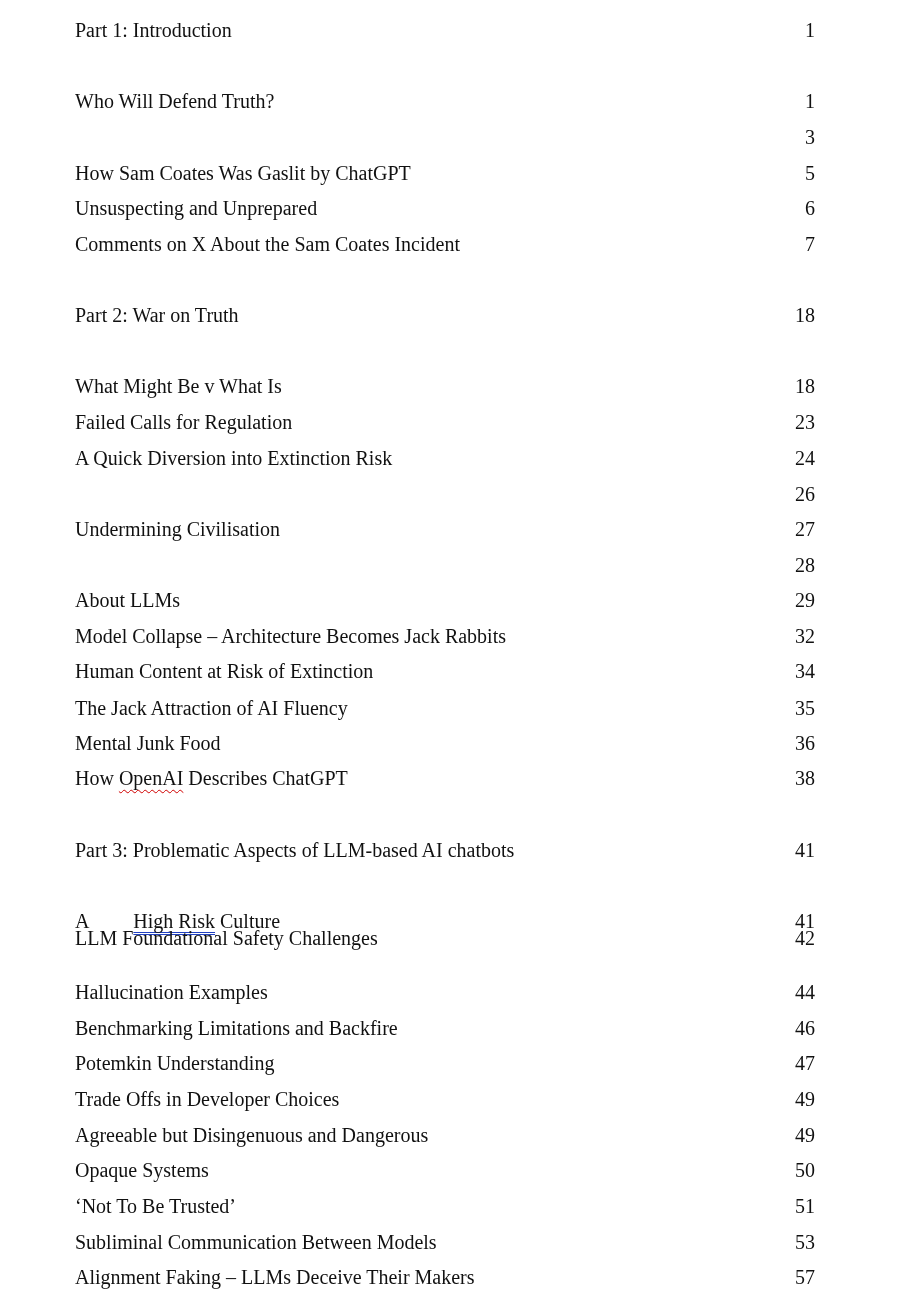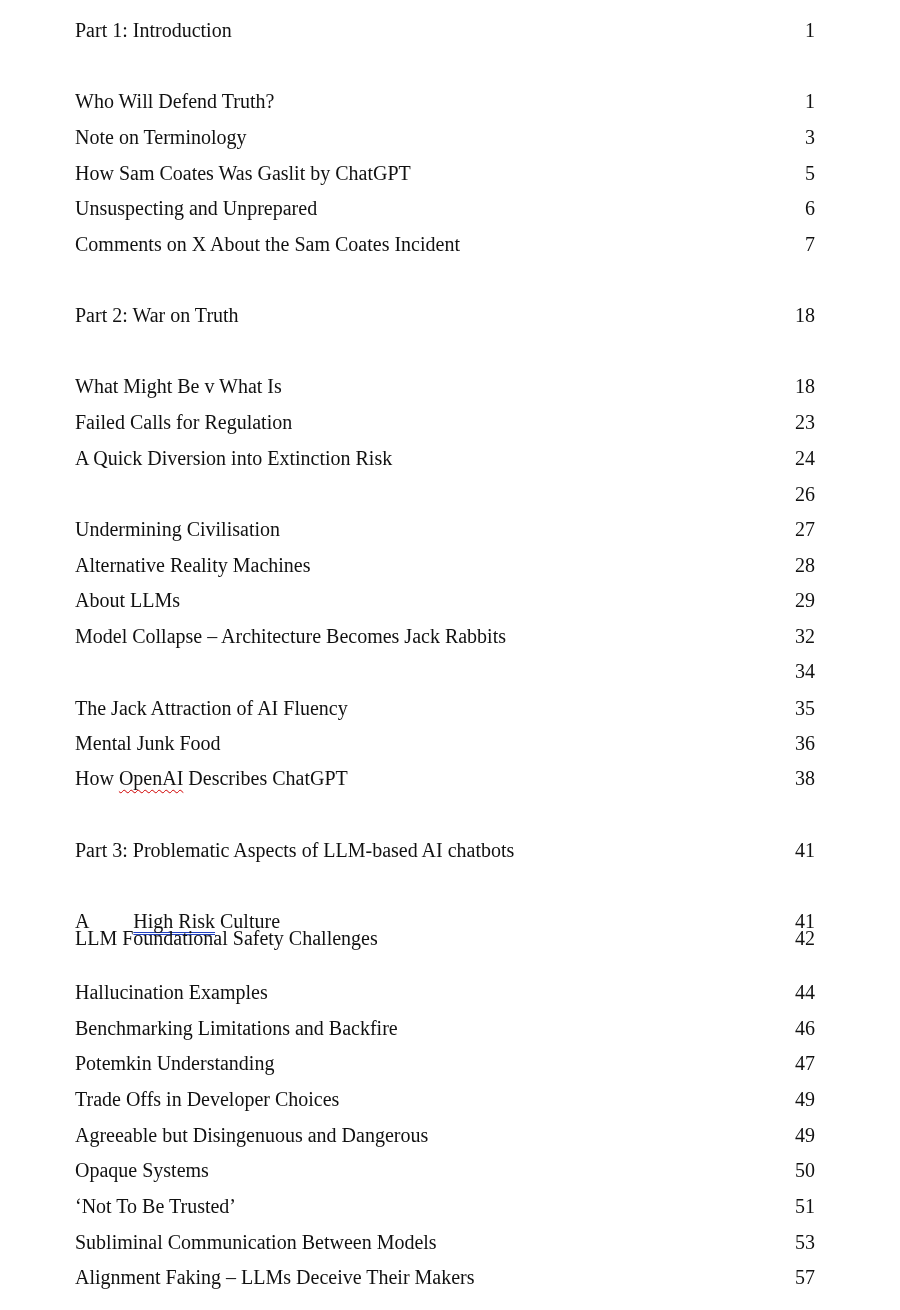--- a/index.html
+++ b/index.html
@@ -24,21 +24,20 @@
   <div class="row" style="top:12px">
       <span class="title">Part 1: Introduction</span>
       <span class="page">1</span>
     </div>
 
   <div class="row" style="top:83px">
       <span class="title">Who Will Defend Truth?</span>
       <span class="page">1</span>
     </div>
   <div class="row" style="top:119px">
-      <span class="title">Note on Terminology</span>
       <span class="page">3</span>
     </div>
   <div class="row" style="top:155px">
       <span class="title">How Sam Coates Was Gaslit by ChatGPT</span>
       <span class="page">5</span>
     </div>
   <div class="row" style="top:190px">
       <span class="title">Unsuspecting and Unprepared</span>
       <span class="page">6</span>
     </div>
@@ -65,32 +64,32 @@
       <span class="page">24</span>
     </div>
   <div class="row" style="top:476px">
       <span class="page">26</span>
     </div>
   <div class="row" style="top:511px">
       <span class="title">Undermining Civilisation</span>
       <span class="page">27</span>
     </div>
   <div class="row" style="top:547px">
-      <span class="title">Alternative Reality Machines</span>
       <span class="page">28</span>
     </div>
   <div class="row" style="top:582px">
       <span class="title">About LLMs</span>
       <span class="page">29</span>
     </div>
   <div class="row" style="top:618px">
       <span class="title">Model Collapse – Architecture Becomes Jack Rabbits</span>
       <span class="page">32</span>
     </div>
   <div class="row" style="top:653px">
+      <span class="title">Human Content at Risk of Extinction</span>
       <span class="page">34</span>
     </div>
   <div class="row" style="top:690px">
       <span class="title">The Jack Attraction of AI Fluency</span>
       <span class="page">35</span>
     </div>
   <div class="row" style="top:725px">
       <span class="title">Mental Junk Food</span>
       <span class="page">36</span>
     </div>

